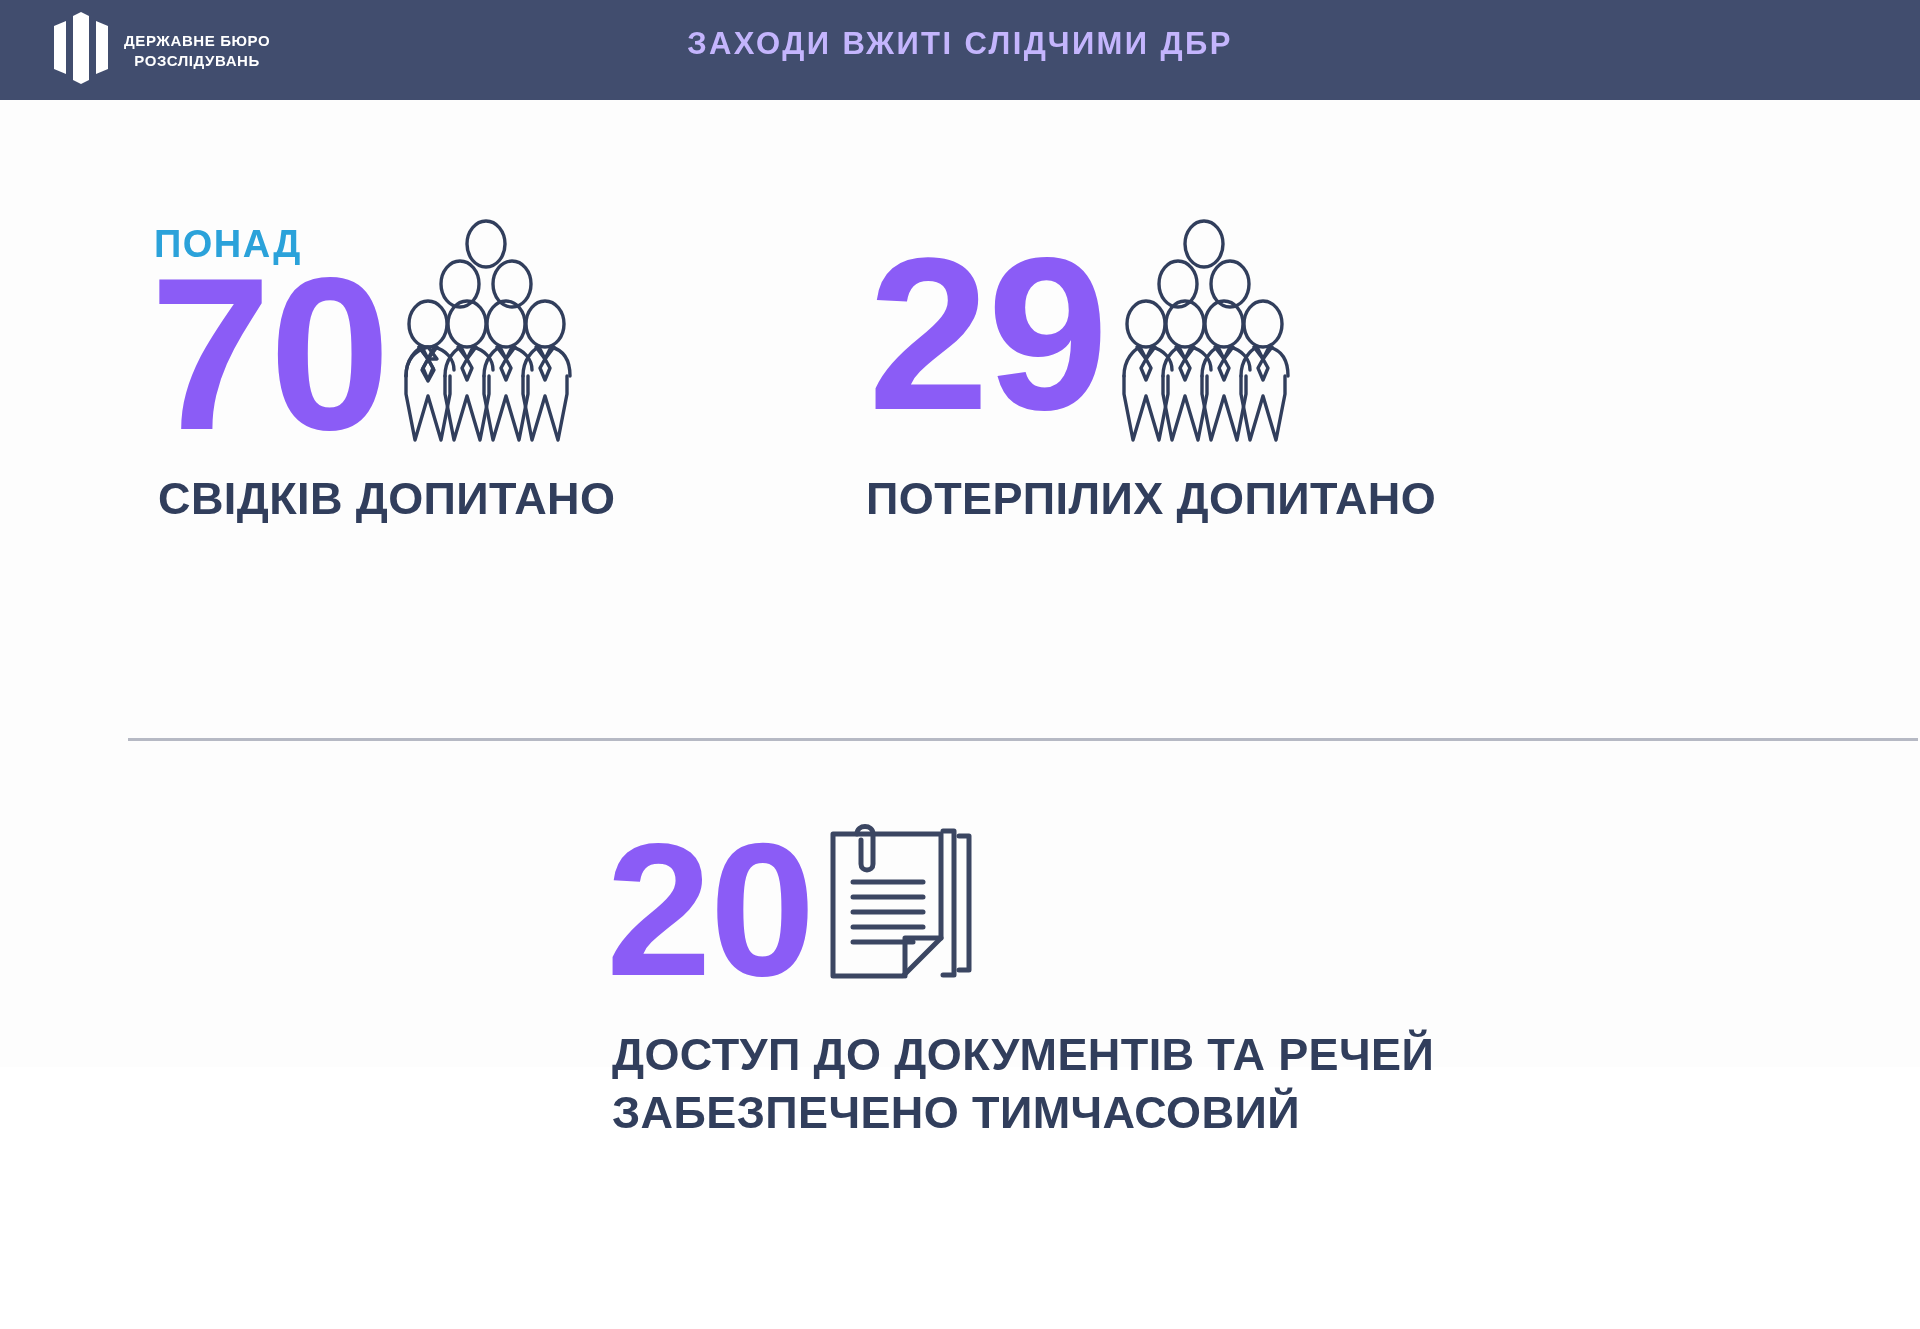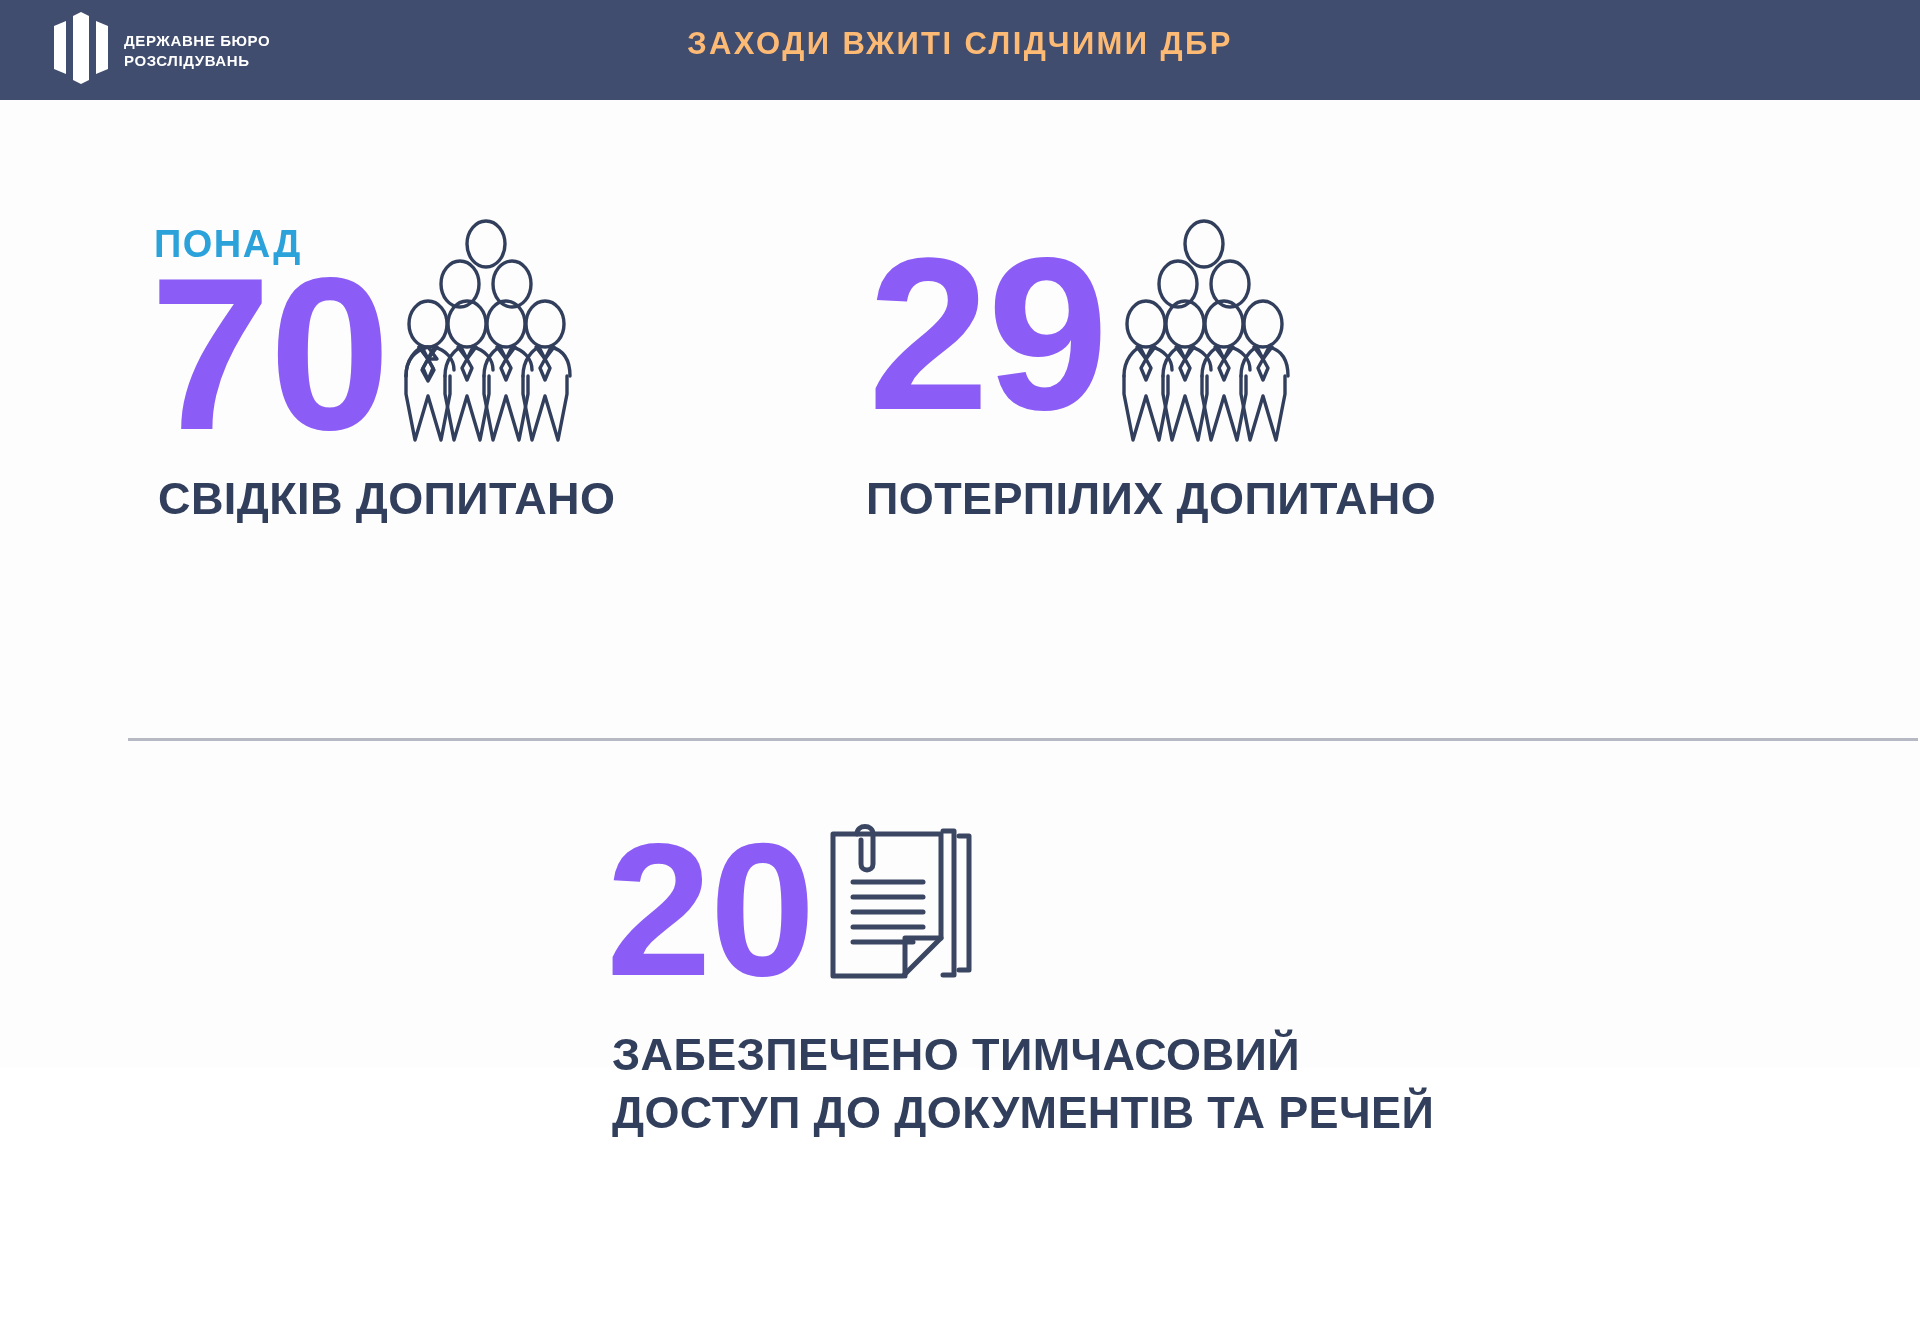--- a/index.html
+++ b/index.html
@@ -45,27 +45,28 @@
     gap: 5px;
     padding-top: 4px;
   }
   .logo-line {
     color: #ffffff;
     font-size: 15px;
     font-weight: bold;
     letter-spacing: 0.6px;
     line-height: 1;
     white-space: nowrap;
+    text-align: center;
   }
   .header-title {
     position: absolute;
     left: 0; right: 0;
     top: 26px;
     text-align: center;
-    color: #fdba74;
+    color: #c4b5fd;
     font-size: 31px;
     font-weight: bold;
     letter-spacing: 2.4px;
     white-space: nowrap;
   }
 
   
   .canvas {
     position: absolute;
     top: 100px; left: 0;
@@ -293,18 +294,18 @@
             <path d="M30 62 L100 62"></path>
             <path d="M30 77 L100 77"></path>
             <path d="M30 92 L100 92"></path>
             <path d="M30 107 L100 107"></path>
             <path d="M30 122 L90 122"></path>
           </g>
         </svg>
       </span>
     </div>
     <div class="caption">
+      <div>ДОСТУП ДО ДОКУМЕНТІВ ТА РЕЧЕЙ</div>
       <div>ЗАБЕЗПЕЧЕНО ТИМЧАСОВИЙ</div>
-      <div>ДОСТУП ДО ДОКУМЕНТІВ ТА РЕЧЕЙ</div>
     </div>
   </div>
 
 </div>
 
 </body></html>

